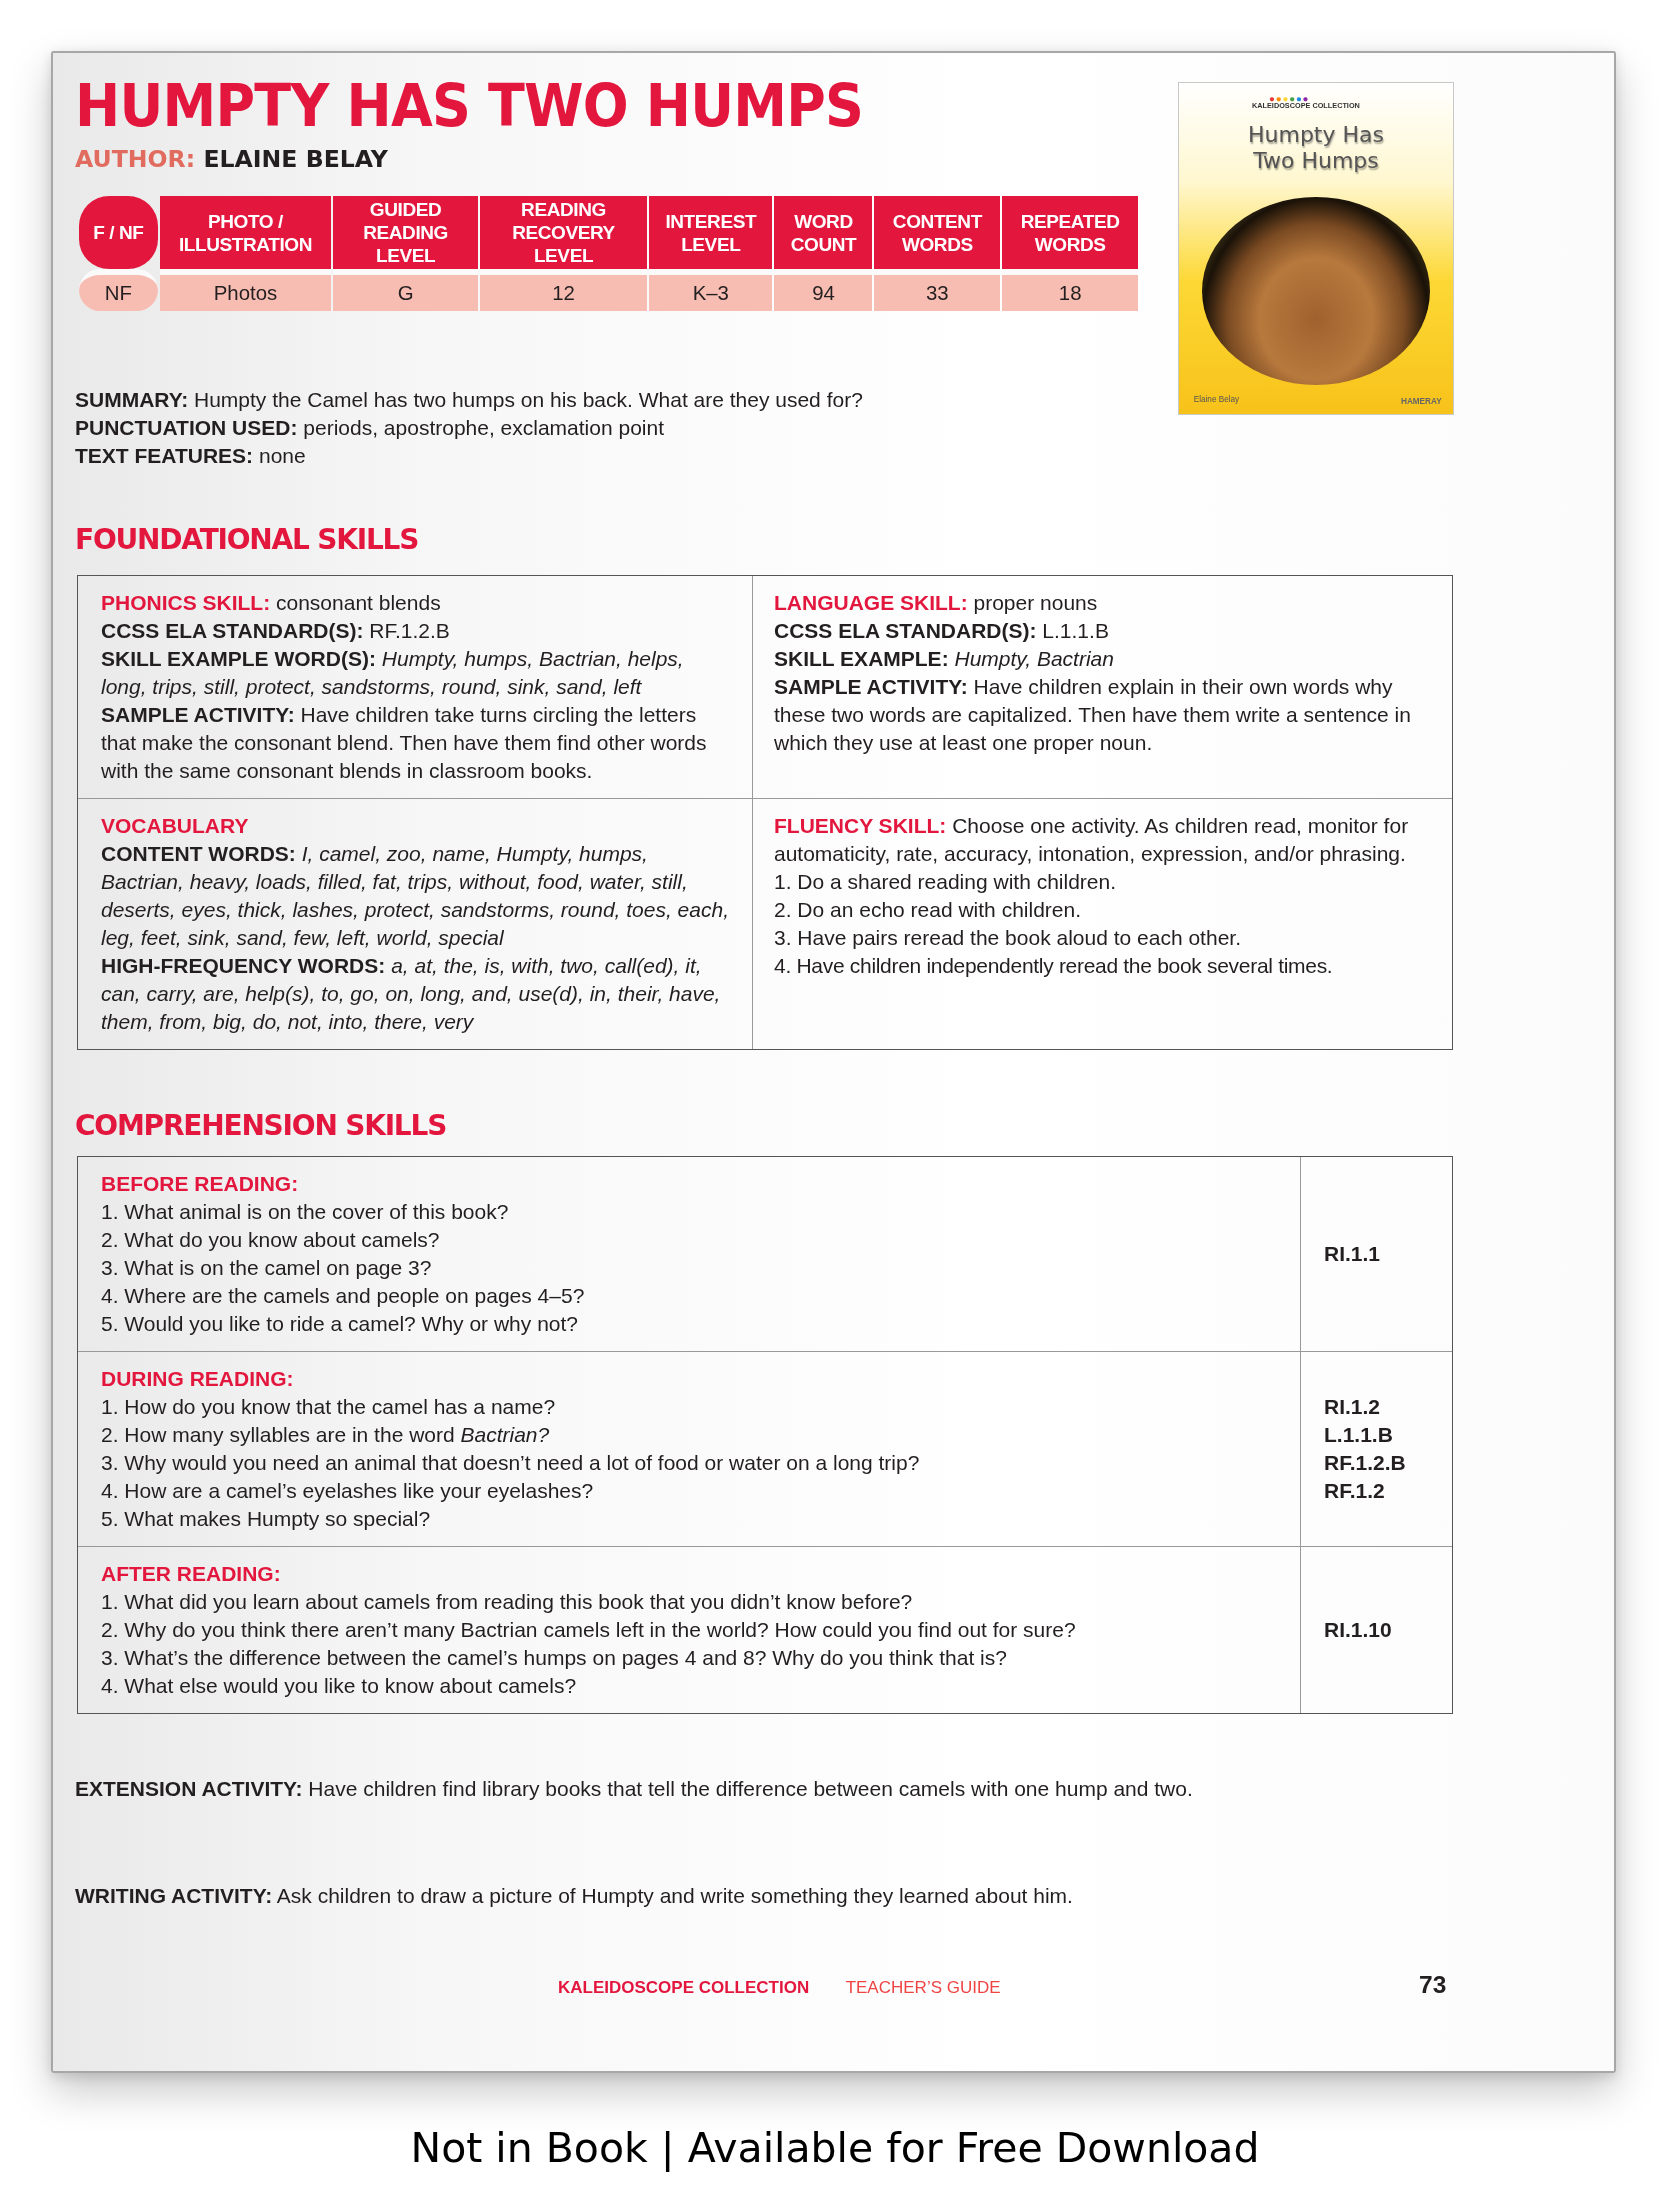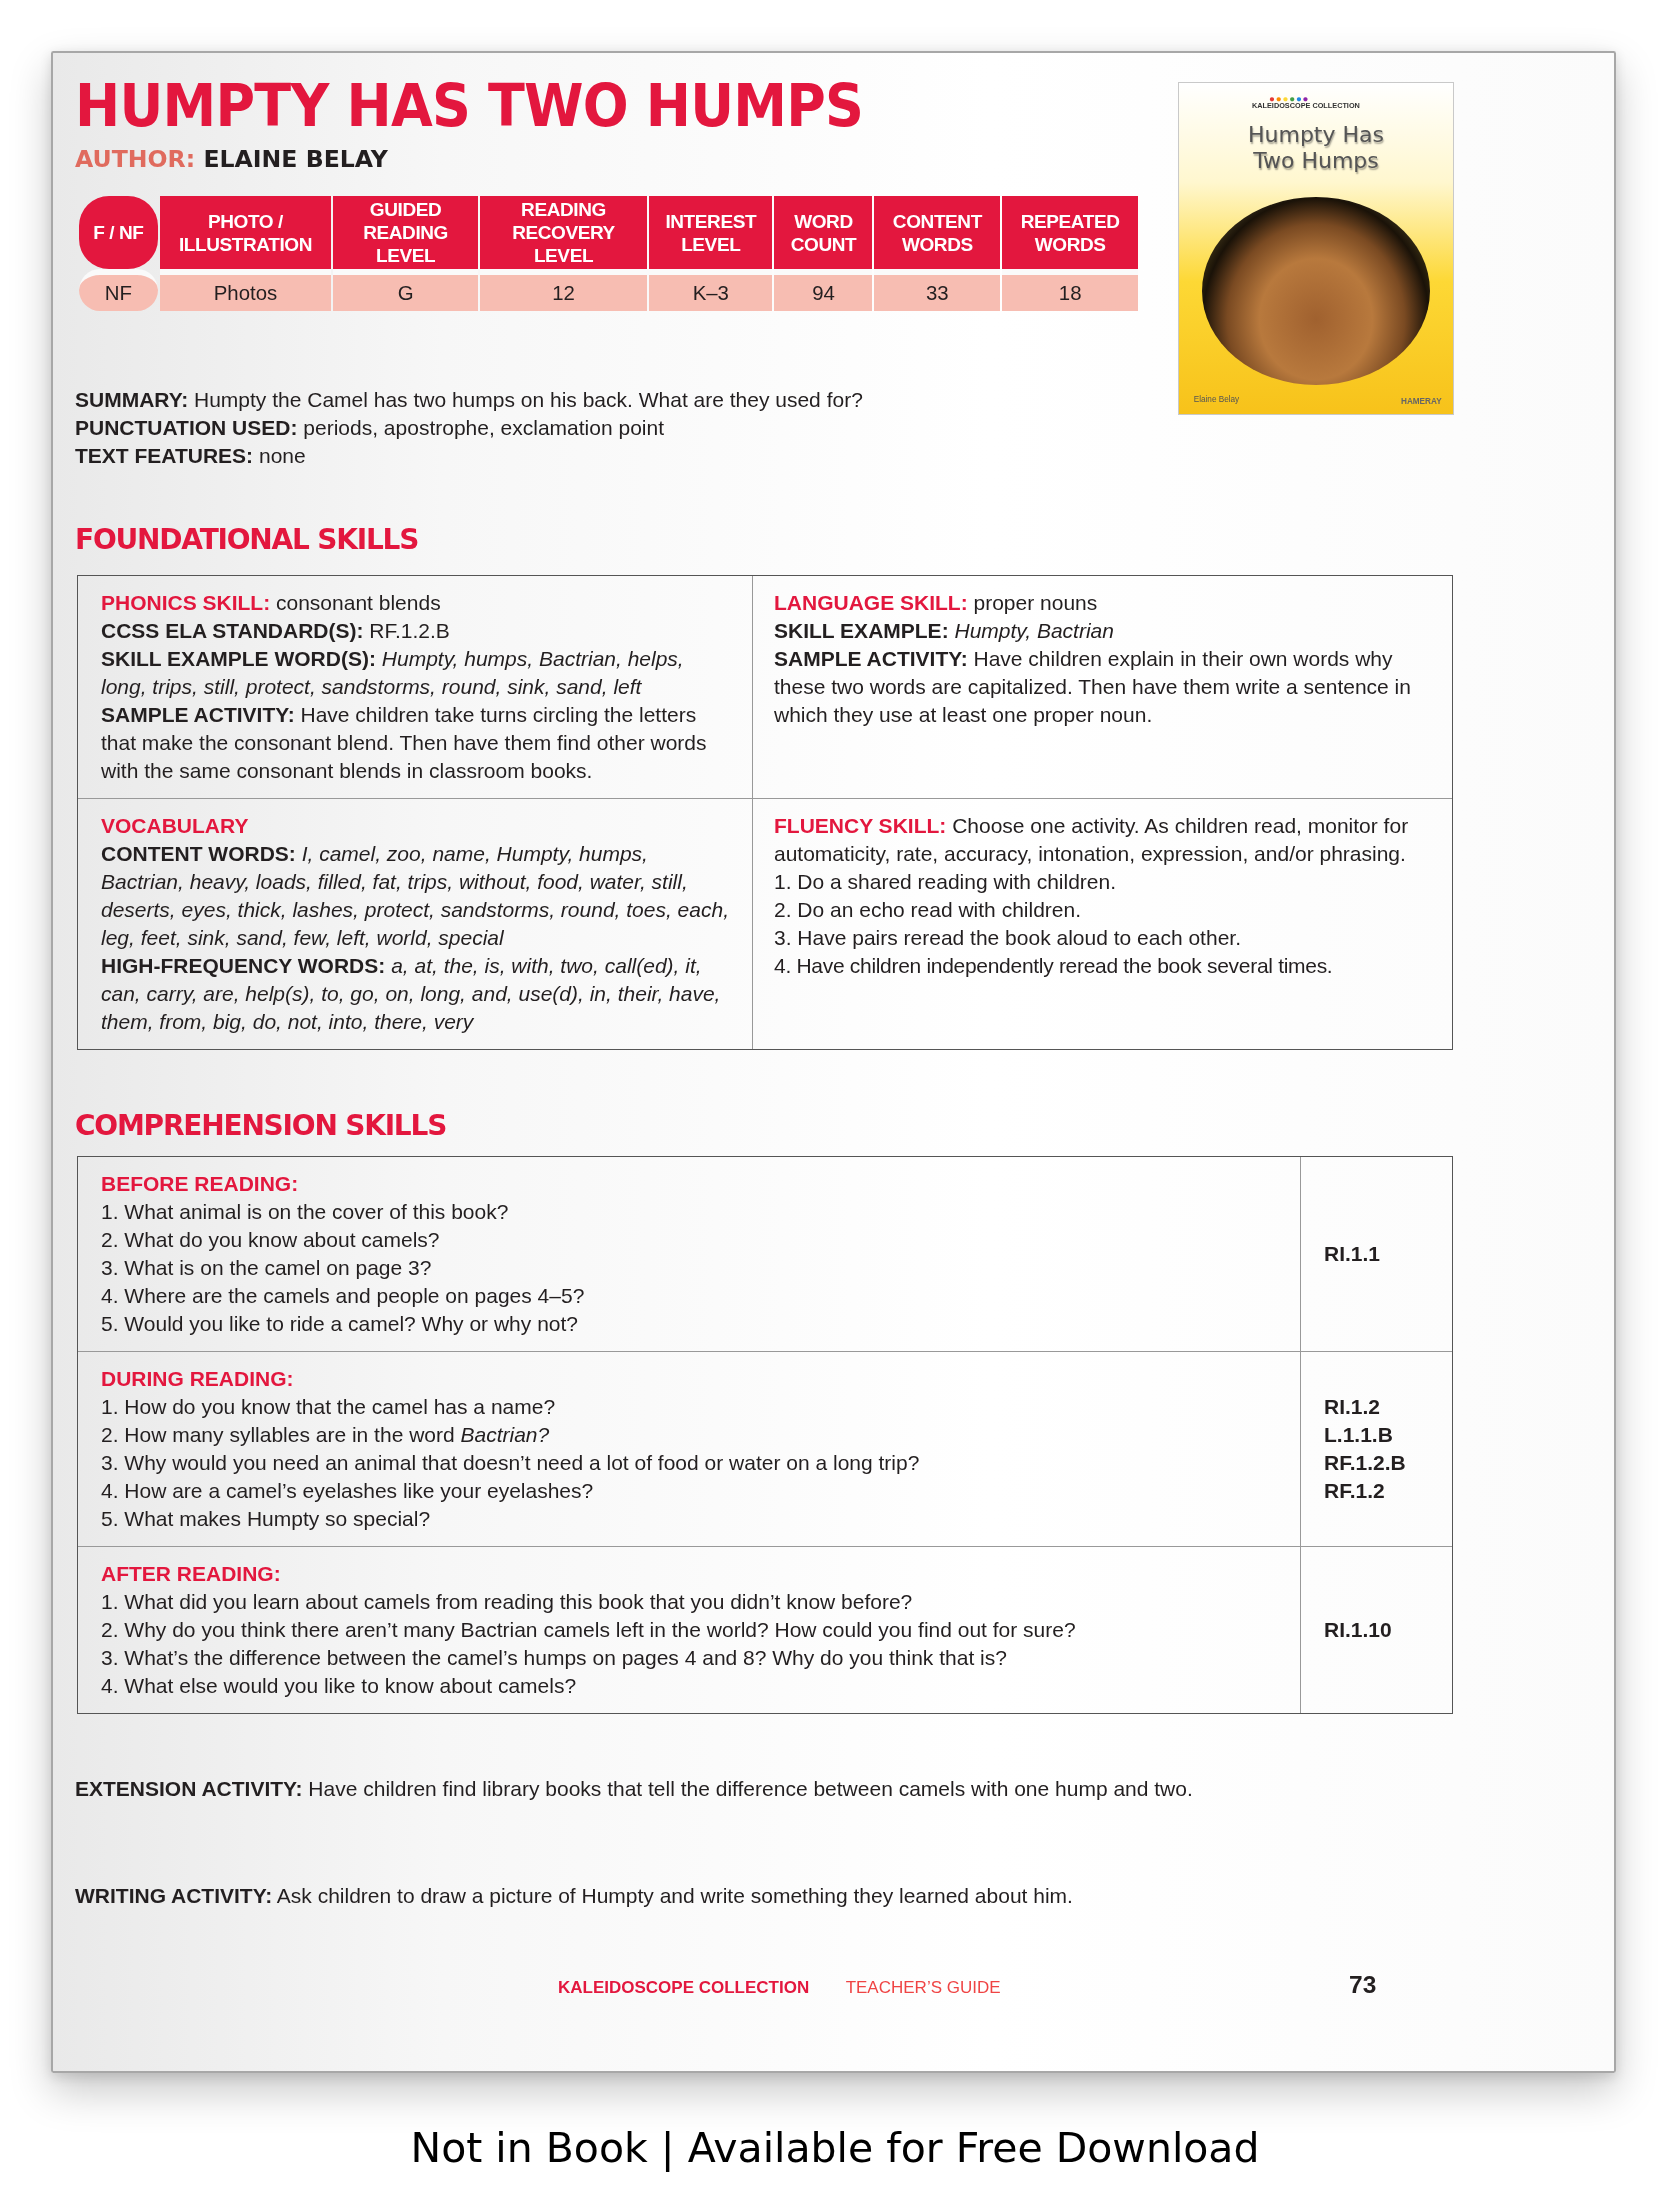--- a/index.html
+++ b/index.html
@@ -69,21 +69,21 @@
   .grid .cell.right { width: 698px; padding-left: 21px; }
   .red { color: #e3173e; font-weight: bold; }
   .bold { font-weight: bold; }
   .it { font-style: italic; }
   .comp .cell.q { width: 1223px; border-right: 1.6px solid #999; padding: 13px 23px 13px 23px; }
   .comp .cell.std { width: 150px; display: flex; flex-direction: column; justify-content: center; padding: 0 0 0 23px; font-weight: bold; }
   .extras { left: 75px; font-size: 21px; line-height: 28px; white-space: nowrap; margin-top: 6px; }
   .footer-series { left: 558px; top: 1978px; font-size: 17px; white-space: nowrap; }
   .footer-series .brand { color: #e3173e; font-weight: bold; }
   .footer-series .rest { color: #ef4444; margin-left: 32px; }
-  .page-num { left: 1349px; top: 1971px; font-size: 24.5px; font-weight: bold; }
+  .page-num { left: 1419px; top: 1971px; font-size: 24.5px; font-weight: bold; }
   .banner { left: 0; width: 1670px; top: 2124px; text-align: center; font-family: "DejaVu Sans", sans-serif; font-size: 41px; color: #000; }
 </style>
 </head>
 <body>
 
 <div class="page"></div>
 
 <div class="abs title">HUMPTY HAS TWO HUMPS</div>
 <div class="abs author">
   <span class="lbl">AUTHOR:</span>
@@ -138,20 +138,21 @@
 <div class="grid" style="top:575px;">
   <div class="row">
     <div class="cell left">
       <div><span class="red">PHONICS SKILL:</span> <span>consonant blends</span></div>
       <div><span class="bold">CCSS ELA STANDARD(S):</span> <span>RF.1.2.B</span></div>
       <div><span class="bold">SKILL EXAMPLE WORD(S):</span> <span class="it">Humpty, humps, Bactrian, helps, long, trips, still, protect, sandstorms, round, sink, sand, left</span></div>
       <div><span class="bold">SAMPLE ACTIVITY:</span> <span>Have children take turns circling the letters that make the consonant blend. Then have them find other words with the same consonant blends in classroom books.</span></div>
     </div>
     <div class="cell right">
       <div><span class="red">LANGUAGE SKILL:</span> <span>proper nouns</span></div>
+      <div><span class="bold">CCSS ELA STANDARD(S):</span> <span>L.1.1.B</span></div>
       <div><span class="bold">SKILL EXAMPLE:</span> <span class="it">Humpty, Bactrian</span></div>
       <div><span class="bold">SAMPLE ACTIVITY:</span> <span>Have children explain in their own words why these two words are capitalized. Then have them write a sentence in which they use at least one proper noun.</span></div>
     </div>
   </div>
   <div class="row">
     <div class="cell left">
       <div class="red">VOCABULARY</div>
       <div><span class="bold">CONTENT WORDS:</span> <span class="it">I, camel, zoo, name, Humpty, humps, Bactrian, heavy, loads, filled, fat, trips, without, food, water, still, deserts, eyes, thick, lashes, protect, sandstorms, round, toes, each, leg, feet, sink, sand, few, left, world, special</span></div>
       <div><span class="bold">HIGH-FREQUENCY WORDS:</span> <span class="it">a, at, the, is, with, two, call(ed), it, can, carry, are, help(s), to, go, on, long, and, use(d), in, their, have, them, from, big, do, not, into, there, very</span></div>
     </div>

